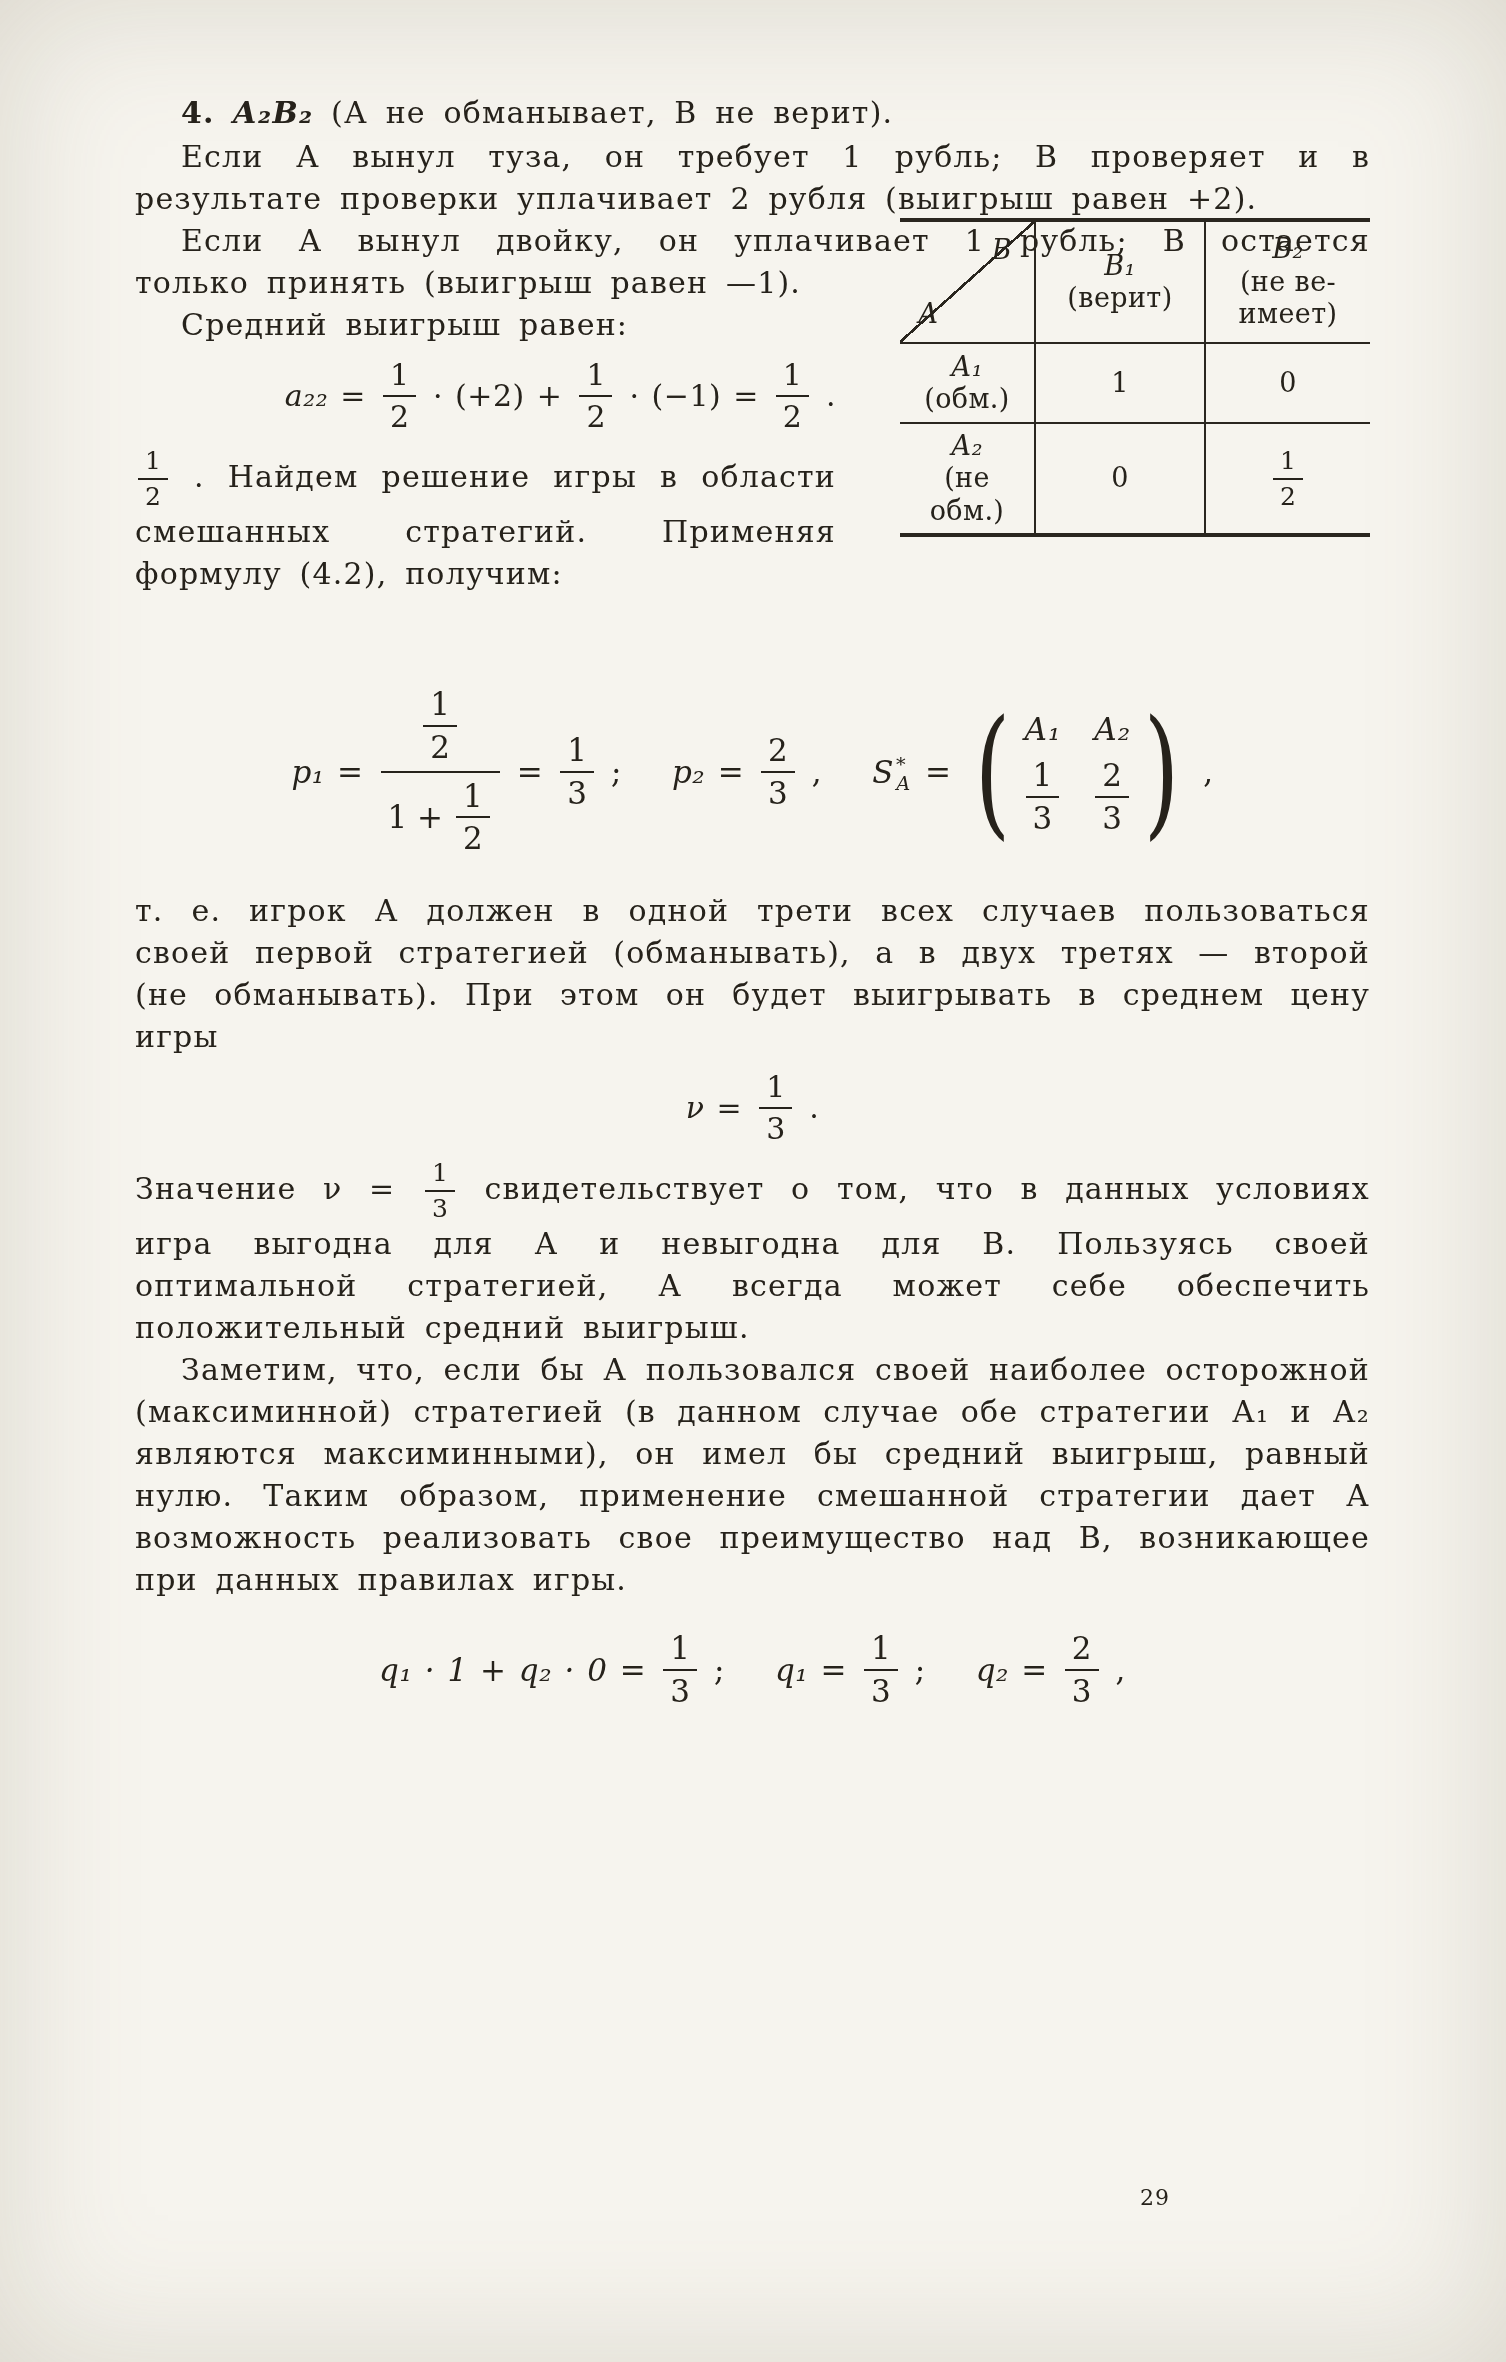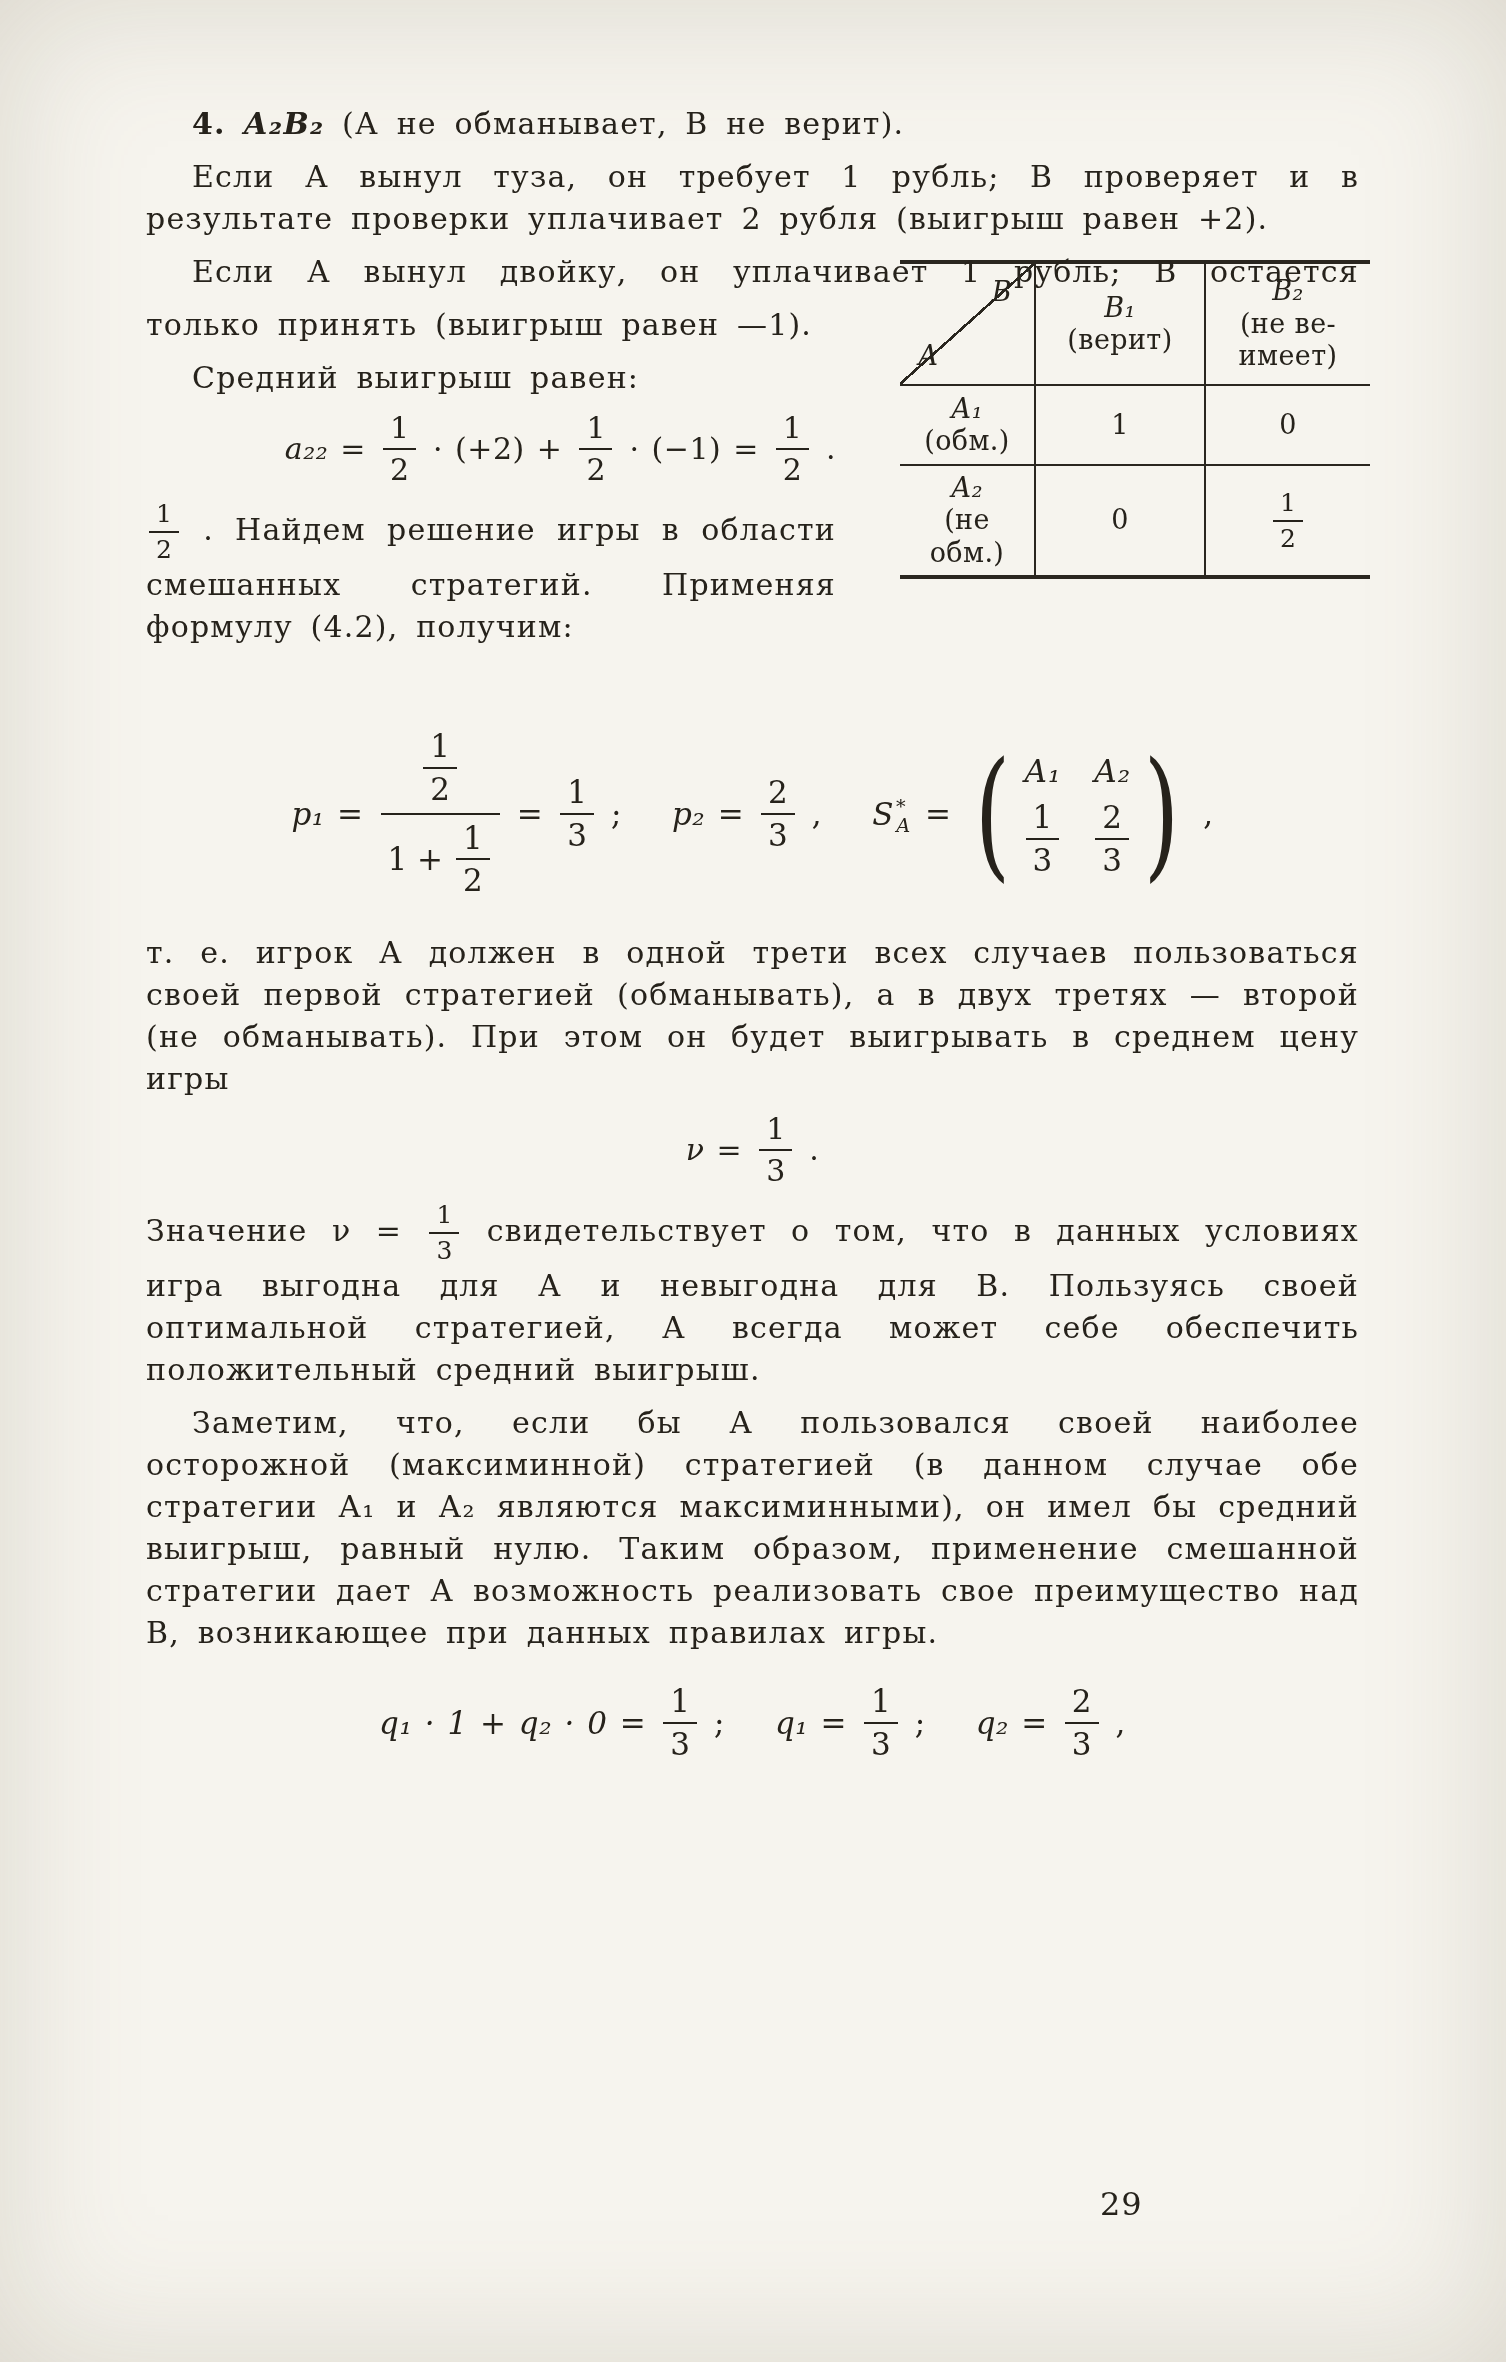--- a/index.html
+++ b/index.html
@@ -19,21 +19,21 @@
   .content {
     position: absolute;
     left: 135px; top: 92px;
     width: 1235px;
     font-size: 30px;
     line-height: 42px;
     letter-spacing: 1.2px;
     word-spacing: 7px;
     text-align: justify;
   }
-  p { margin: 11px; }
+  p { margin: 0; }
   .indent { text-indent: 46px; }
   .force-just { text-align-last: justify; }
   .it { font-style: italic; }
   .bold { font-weight: bold; }
   .heading { margin-bottom: 2px; }
 
   
   .frac {
     display: inline-flex;
     flex-direction: column;
@@ -119,22 +119,22 @@
       #2a261f calc(50% - 1.3px),
       #2a261f calc(50% + 1.3px),
       transparent calc(50% + 1.3px));
   }
   .corner-b { position: absolute; top: 12px; right: 22px; }
   .corner-a { position: absolute; bottom: 12px; left: 18px; }
   .gt .frac { font-size: 25px; }
 
   .page-number {
     position: absolute;
-    top: 2185px; left: 1100px;
-    font-size: 32px; letter-spacing: 1px;
+    top: 2185px; left: 1140px;
+    font-size: 22px; letter-spacing: 1px;
   }
 </style>
 </head>
 <body>
 
 <div class="page">
   <div class="content">
 
     <p class="heading indent">
       <span class="bold">4.</span>

